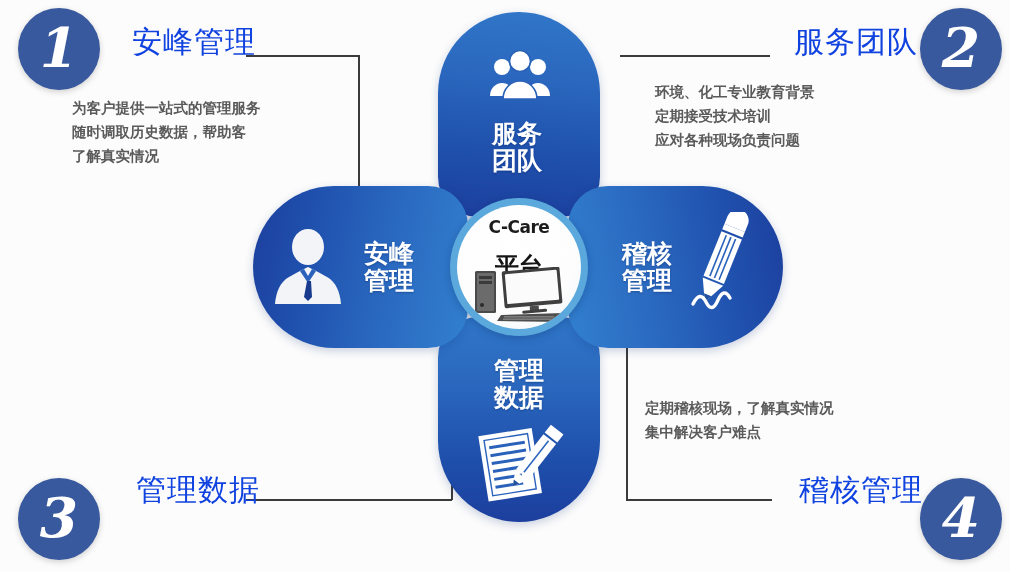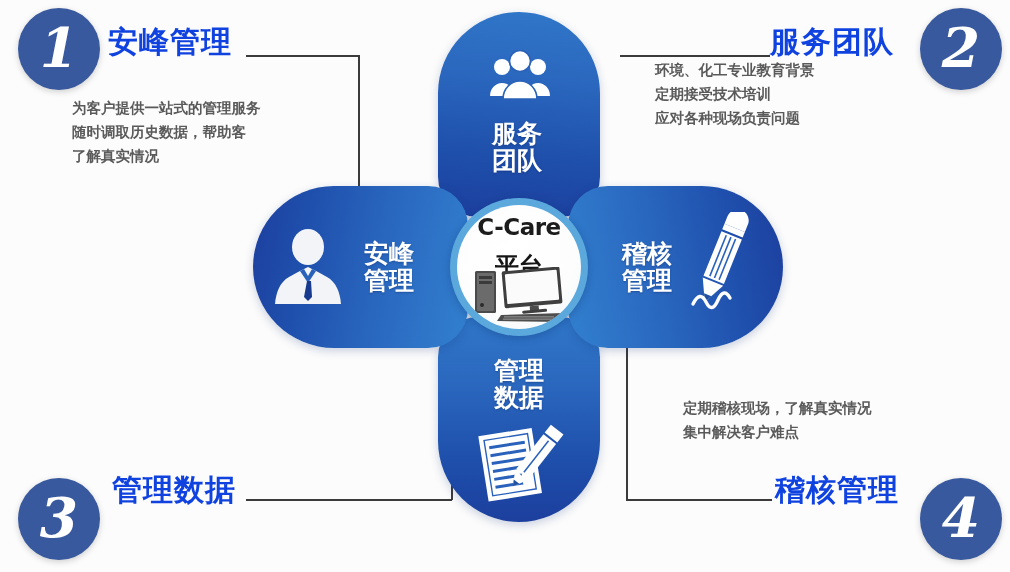--- a/index.html
+++ b/index.html
@@ -23,37 +23,37 @@
     font-style:italic;font-weight:700;font-size:55px;line-height:1;
     transform:translateY(-2px);
   }
   #badge1{left:18px;top:8px;}
   #badge2{left:920px;top:8px;}
   #badge3{left:18px;top:478px;}
   #badge4{left:920px;top:478px;}
 
   
   .heading{
-    position:absolute;color:#1042e0;font-weight:700;font-size:30px;
-    letter-spacing:1px;white-space:nowrap;
+    position:absolute;color:#1042e0;font-weight:400;font-size:30px;
+    letter-spacing:1px;white-space:nowrap;margin-left:24px;
   }
   #h1{left:108px;top:22px;}
   #h2{left:770px;top:22px;}
   #h3{left:112px;top:470px;text-align:right;}
   #h4{left:775px;top:470px;}
 
   
   .body-text{
     position:absolute;color:#5a5a5a;font-size:14.5px;line-height:24px;
     white-space:nowrap;font-weight:600;
   }
   #t1{left:72px;top:96px;}
-  #t2{left:655px;top:58px;}
+  #t2{left:655px;top:80px;}
   #t3{left:100px;top:396px;}
-  #t4{left:683px;top:396px;}
+  #t4{left:645px;top:396px;}
 
   
   .conn{position:absolute;background:#3b3b3b;}
   .conn.h{height:1.5px;}
   .conn.v{width:1.5px;}
   
   #c1h{left:246px;top:55px;width:114px;}
   #c1v{left:358px;top:55px;height:178px;}
   
   #c2h{left:620px;top:55px;width:150px;}
@@ -100,21 +100,21 @@
     box-shadow:0 2px 8px rgba(10,40,100,.30);
   }
   #hub{
     position:absolute;left:204px;top:193px;width:124px;height:124px;
     border-radius:50%;
     background:radial-gradient(circle at 45% 38%,#ffffff 0%,#fdfdfd 60%,#eef4f9 100%);
     overflow:hidden;
   }
   #hub-title{
     position:absolute;left:0;top:12px;width:124px;text-align:center;
-    color:#1c1c1c;font-weight:700;font-size:23px;line-height:21px;
+    color:#1c1c1c;font-weight:700;font-size:17px;line-height:21px;
     letter-spacing:-.5px;
   }
   #hub-sub{
     position:absolute;left:0;top:33px;width:124px;text-align:center;
     color:#141414;font-weight:700;font-size:24px;line-height:24px;margin-top:16px;
   }
 
   
   #pc{position:absolute;left:14px;top:62px;width:96px;height:56px;}
 

